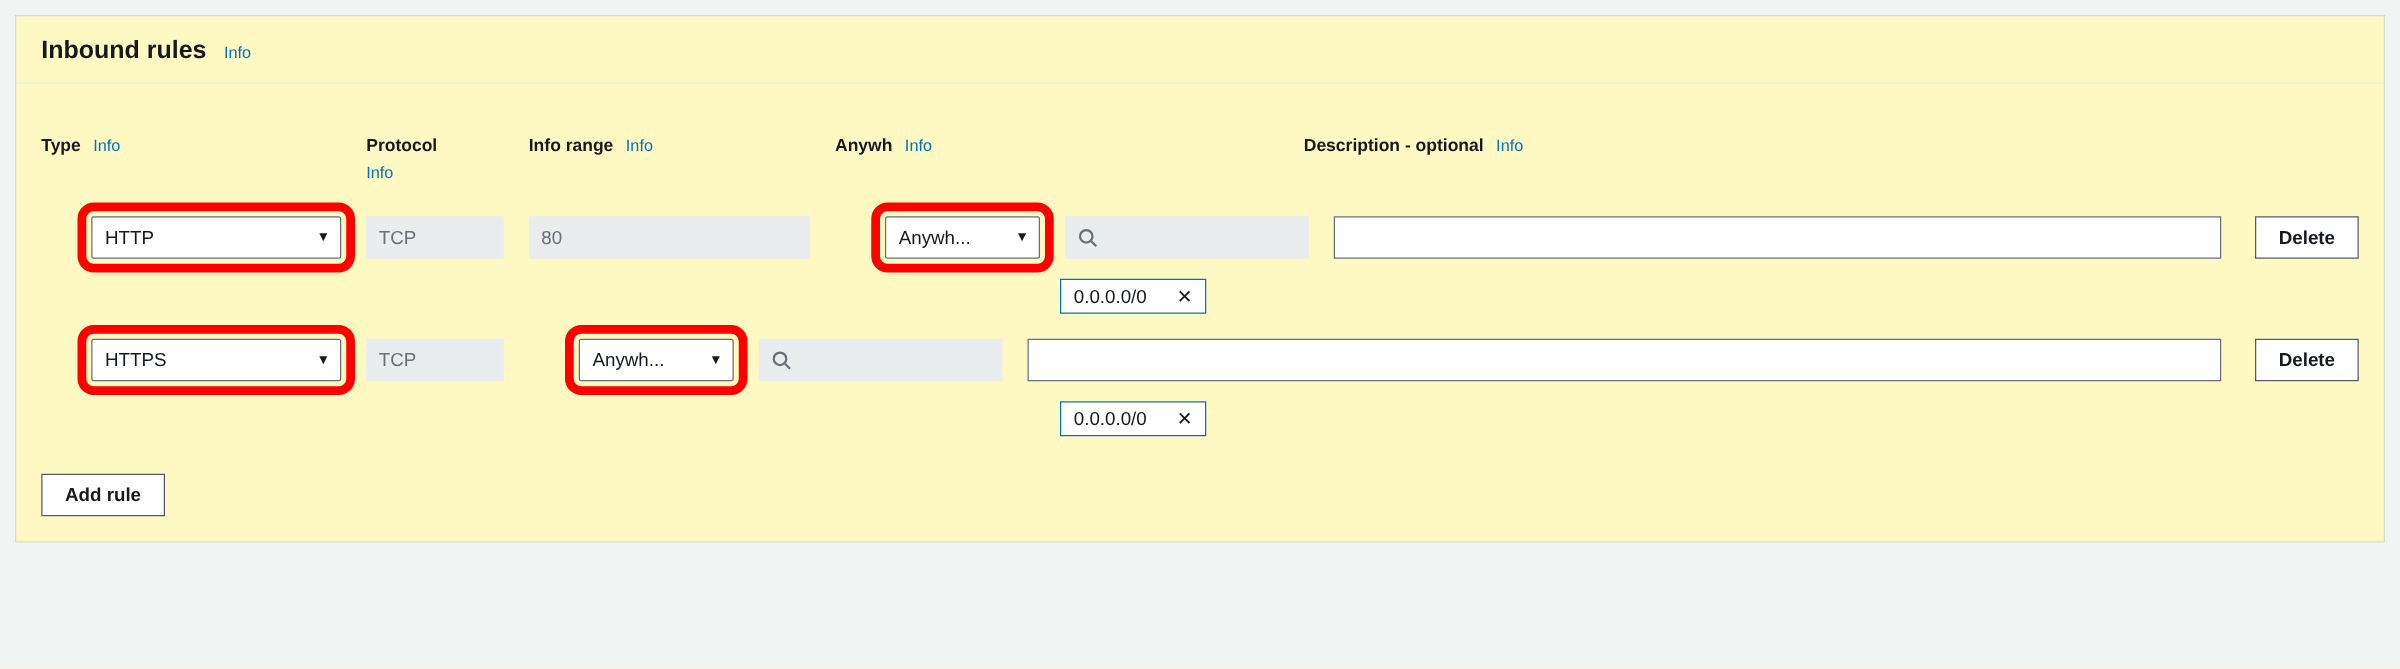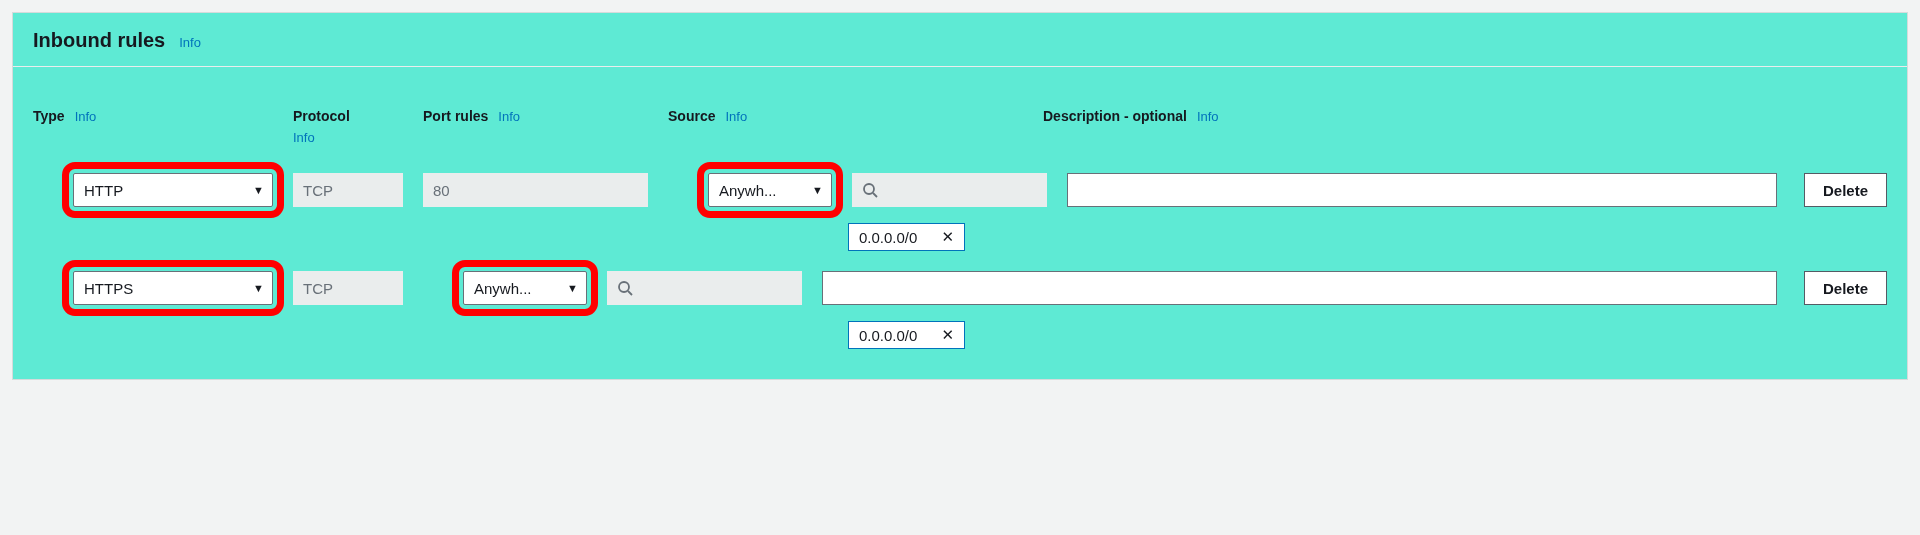--- a/index.html
+++ b/index.html
@@ -4,21 +4,21 @@
 <style>
   * { box-sizing: border-box; margin: 0; padding: 0; }
   body {
     background: #f2f3f3;
     font-family: -apple-system, BlinkMacSystemFont, "Segoe UI", Arial, sans-serif;
     font-size: 14px;
     color: #16191f;
     padding: 12px;
   }
   .panel {
-    background: #5eead4;
+    background: #fef9c3;
     border: 1px solid #d5dbdb;
     width: 100%;
   }
   .panel-header {
     padding: 16px 20px 14px 20px;
     border-bottom: 1px solid #eaeded;
     display: flex;
     align-items: baseline;
     gap: 14px;
   }
@@ -174,25 +174,25 @@
     <div class="header-row">
       <div class="col-type col-label">
         <span>Type</span>
         <span class="info-link">Info</span>
       </div>
       <div class="col-protocol col-label" style="flex-direction: column; gap:6px;">
         <span>Protocol</span>
         <span class="info-link">Info</span>
       </div>
       <div class="col-port col-label">
-        <span>Port rules</span>
+        <span>Info range</span>
         <span class="info-link">Info</span>
       </div>
       <div class="col-label" style="width: calc(140px + 20px + 195px); flex-shrink:0;">
-        <span>Source</span>
+        <span>Anywh</span>
         <span class="info-link">Info</span>
       </div>
       <div class="col-description col-label">
         <span>Description - optional</span>
         <span class="info-link">Info</span>
       </div>
       <div class="col-delete"></div>
     </div>
 
     <div class="rule-row">
@@ -275,15 +275,18 @@
     <div class="cidr-wrapper">
       <div class="cidr-offset"></div>
       <div>
         <span class="tag">
           <span>0.0.0.0/0</span>
           <span class="tag-x">✕</span>
         </span>
       </div>
     </div>
 
+    <div class="footer-row">
+      <button class="btn">Add rule</button>
+    </div>
 
   </div>
 </div>
 
 </body></html>

